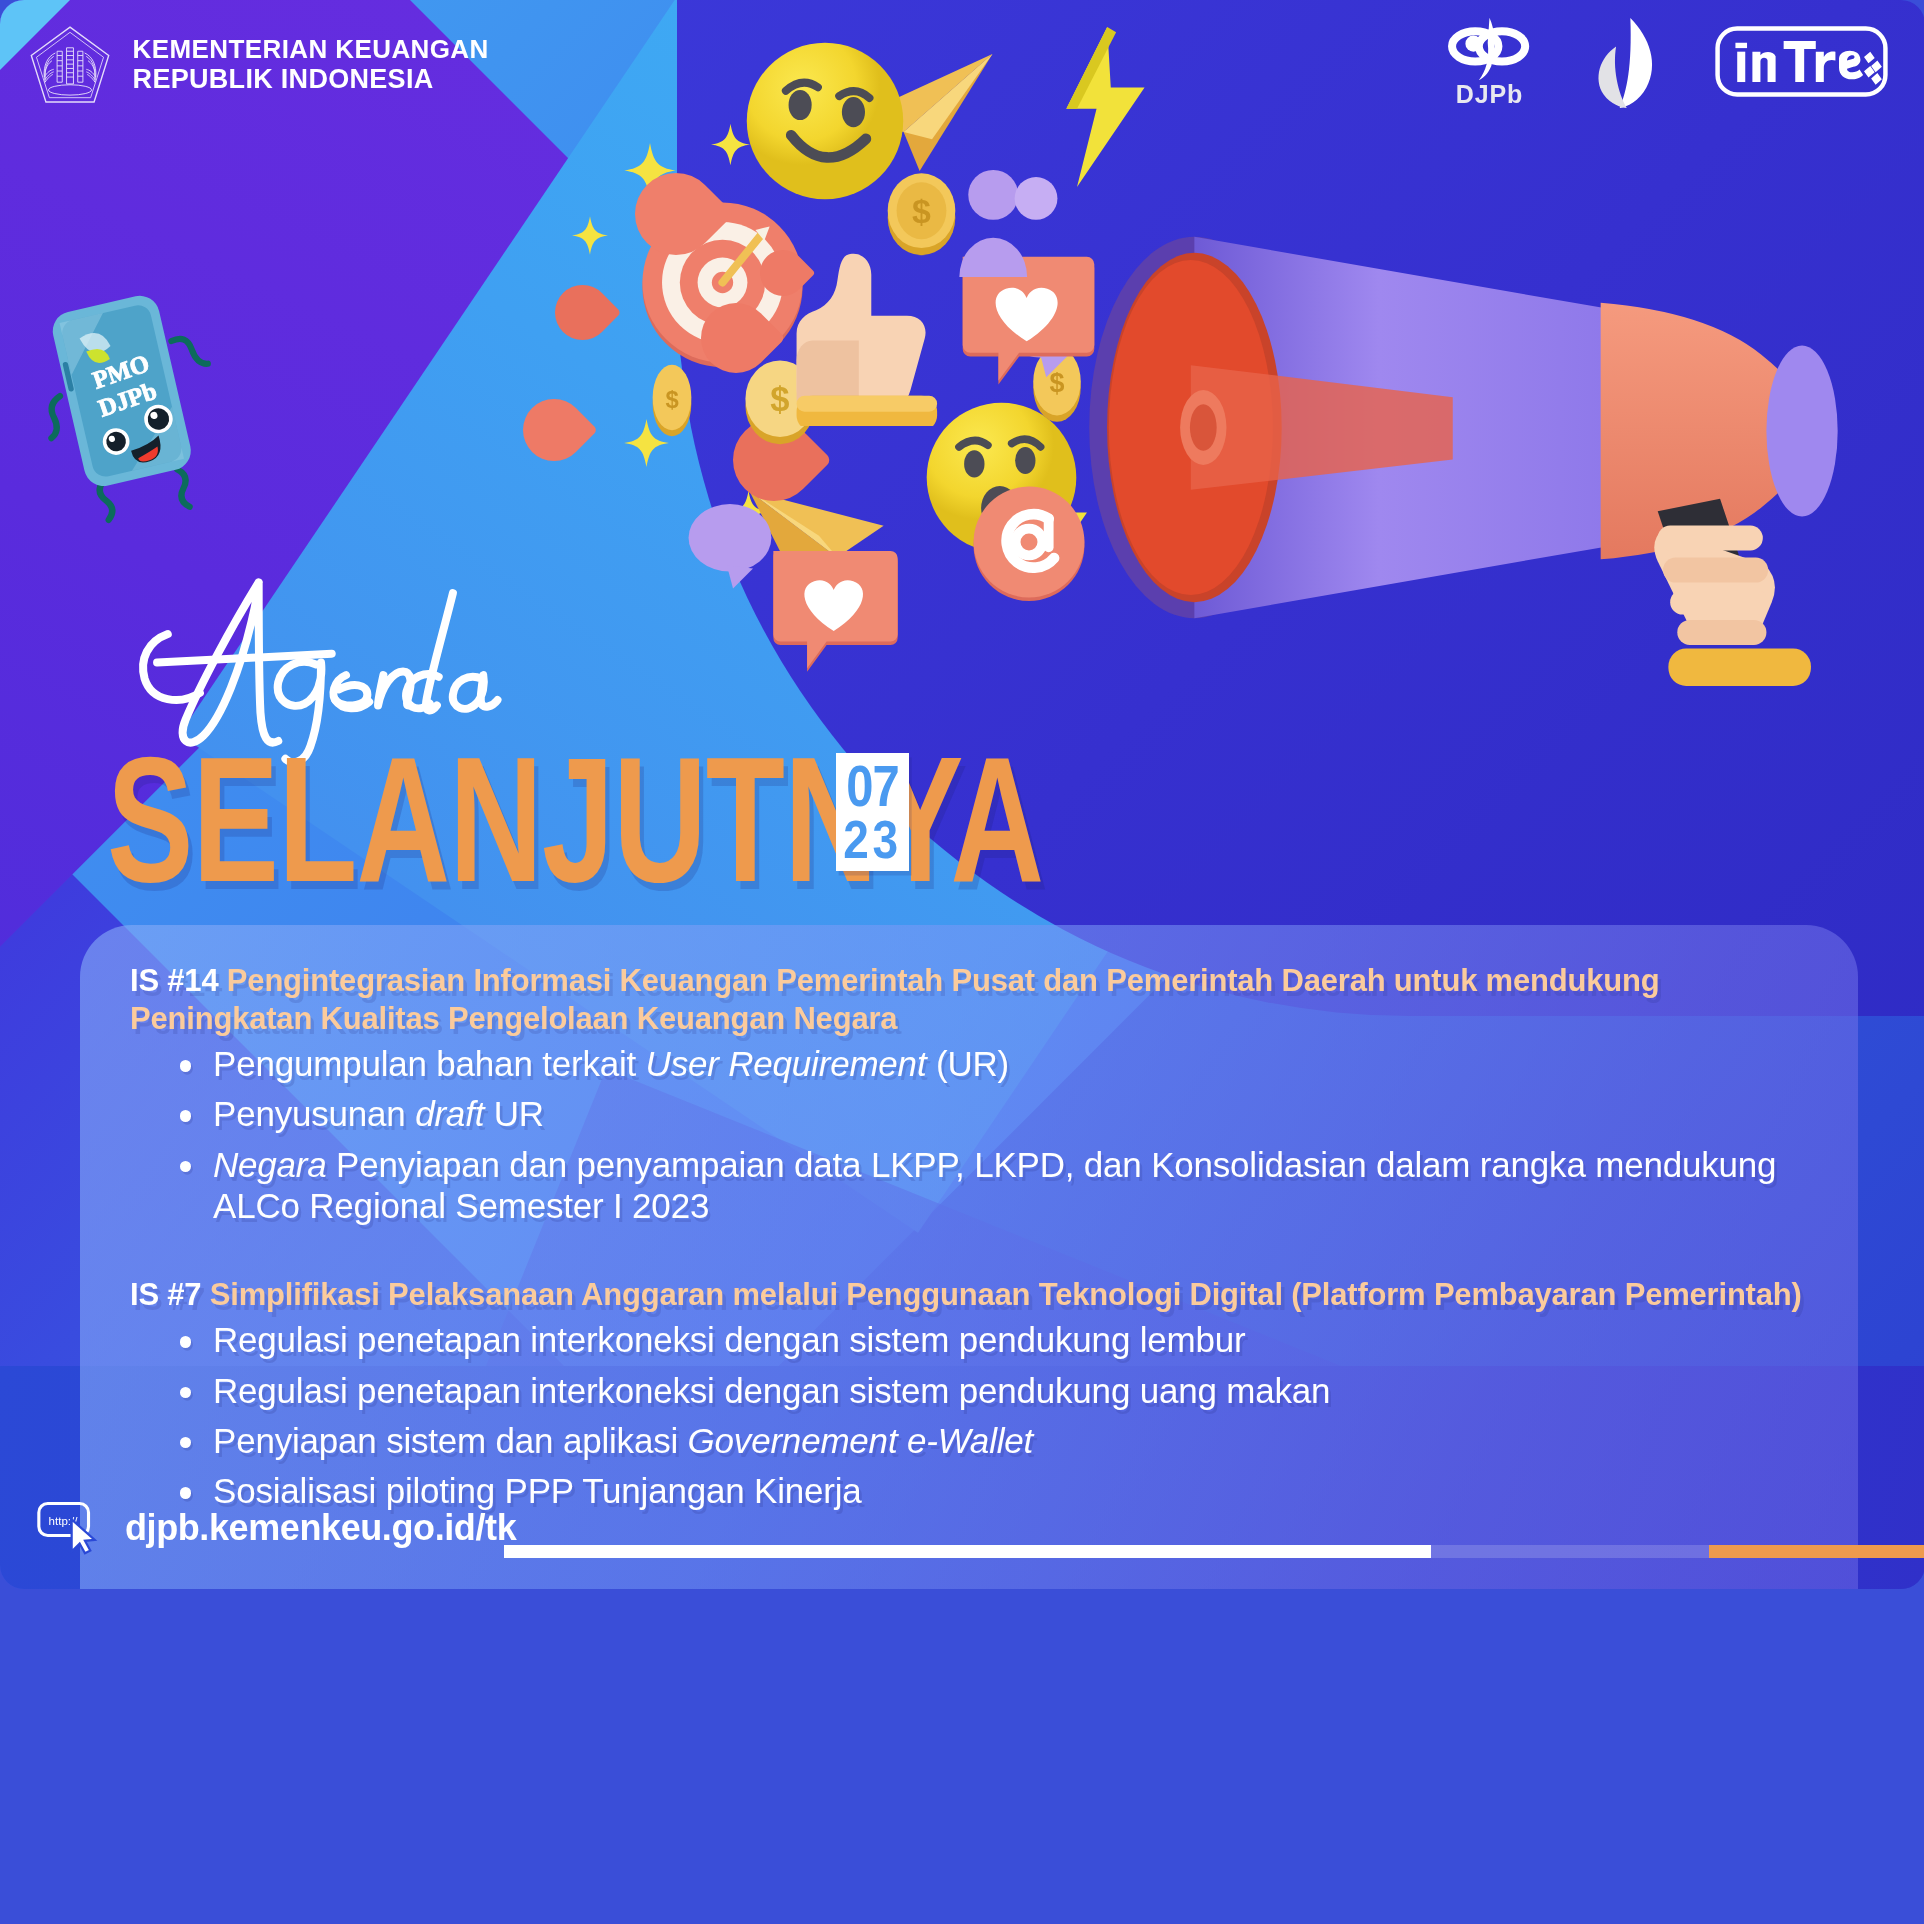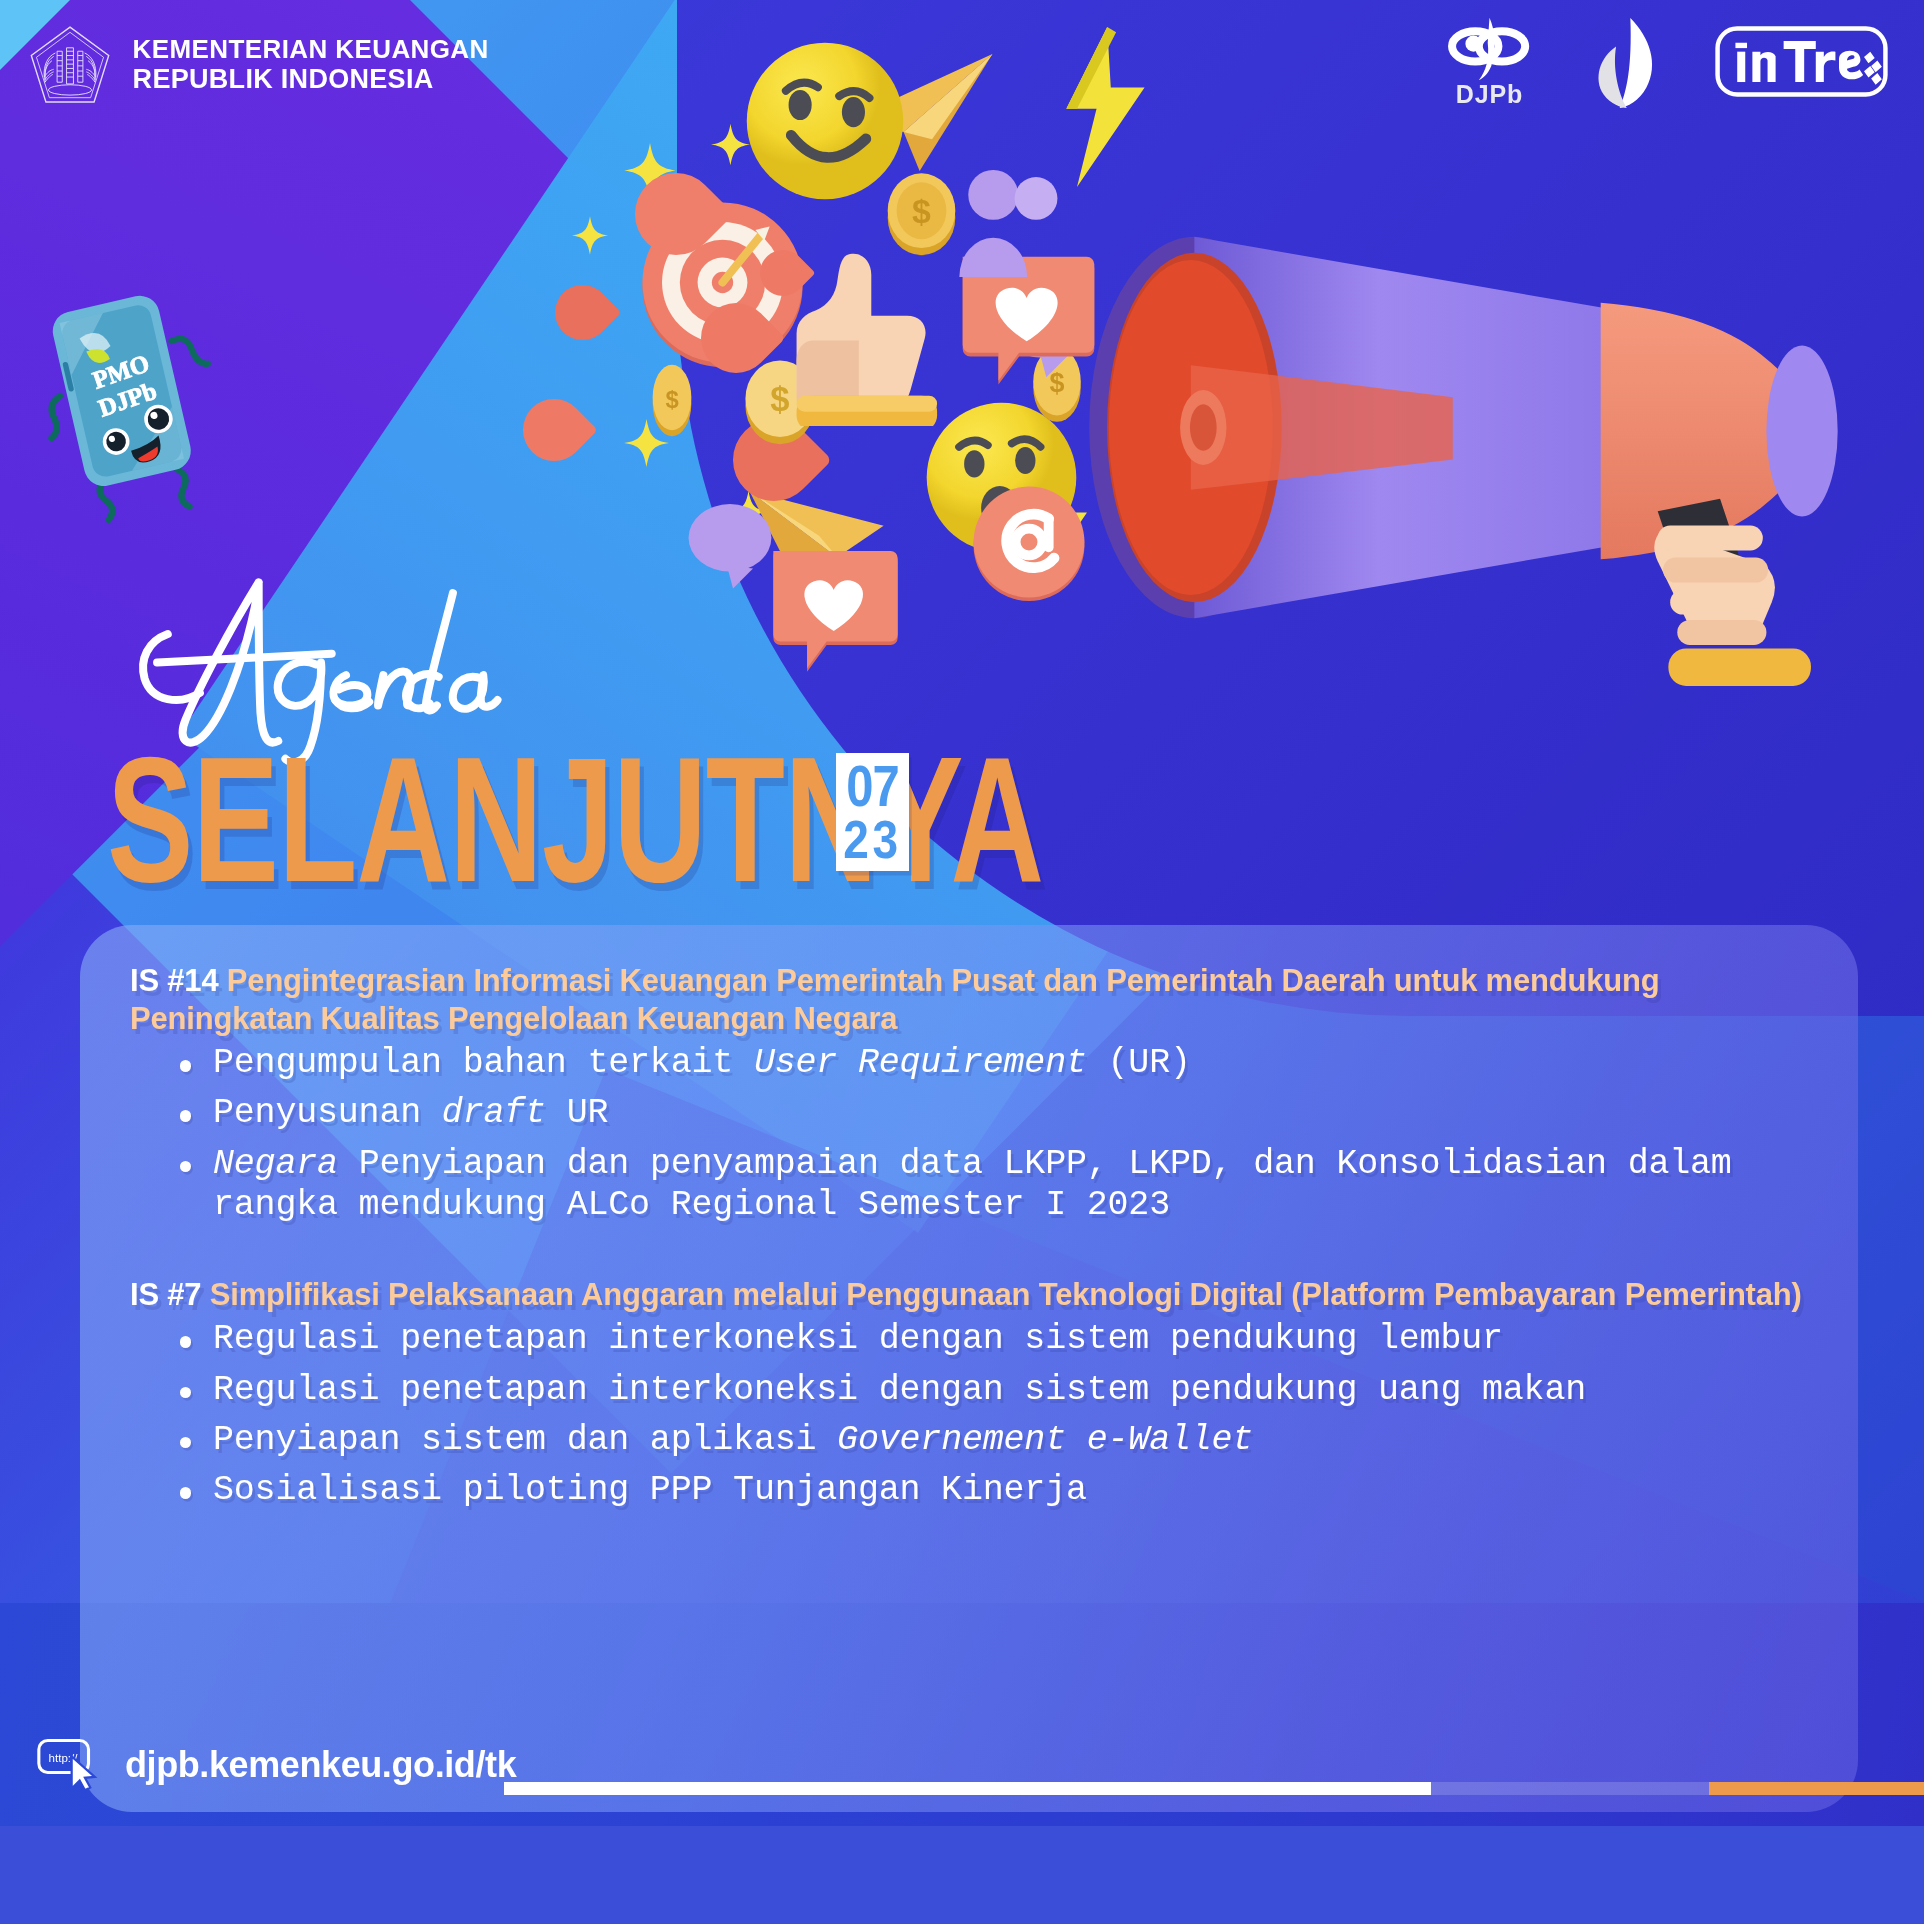--- a/index.html
+++ b/index.html
@@ -4,21 +4,21 @@
 <style>
   * { margin:0; padding:0; box-sizing:border-box; }
   html,body { width:1925px; height:1925px; overflow:hidden; }
   body {
     font-family:"Liberation Sans", sans-serif;
     background:#3a4ed8;
     position:relative;
   }
 
   
-  #stage { position:absolute; inset:0; width:1925px; height:1826px; overflow:hidden; }
+  #stage { position:absolute; inset:0; width:1925px; height:1589px; overflow:hidden;border-radius:24px; }
 
   .bg-base {
     position:absolute; inset:0;
     background:linear-gradient(135deg,#5b2fd8 0%,#4036dd 22%,#3558e0 50%,#2f4ed6 78%,#2c3fd0 100%);
   }
   
   .bg-wedge-lightblue {
     position:absolute; left:-463px; top:339px; width:1515px; height:1604px;
     background:linear-gradient(180deg,#43a3f0 0%,#3f8ff0 40%,#3f79ee 100%);
     transform:rotate(-45deg); transform-origin:top left;
@@ -117,21 +117,21 @@
     background:linear-gradient(115deg, rgba(134,171,247,.62) 0%, rgba(118,150,246,.60) 42%, rgba(112,115,233,.58) 75%, rgba(104,100,228,.56) 100%);
     border-radius:52px;
     padding:37px 50px 0 50px;
   }
   .is-head {
     font-size:31px; font-weight:bold; line-height:1.22;
     color:#fbcb9c; text-shadow:3.6px 4.5px 0 rgba(40,45,130,.17);
     letter-spacing:-0.2px;
   }
   .is-head .tag { color:#ffffff; }
-  ul.is-list { list-style:none; margin:5.3px 0 0 46px;font-family:Liberation Mono, monospace; }
+  ul.is-list { list-style:none; margin:5.3px 0 0 46px; }
   ul.is-list li {
     position:relative; color:#ffffff; font-size:35px; line-height:1.18;
     padding:0 0 9px 37px; text-shadow:2.7px 3.6px 0 rgba(40,45,130,.18);
     letter-spacing:-0.2px;
   }
   ul.is-list li::before {
     content:""; position:absolute; left:3.6px; top:17px;
     width:11.6px; height:11.6px; border-radius:50%; background:#fff;
     box-shadow:1.8px 2.7px 0 rgba(40,45,130,.18);
   }

